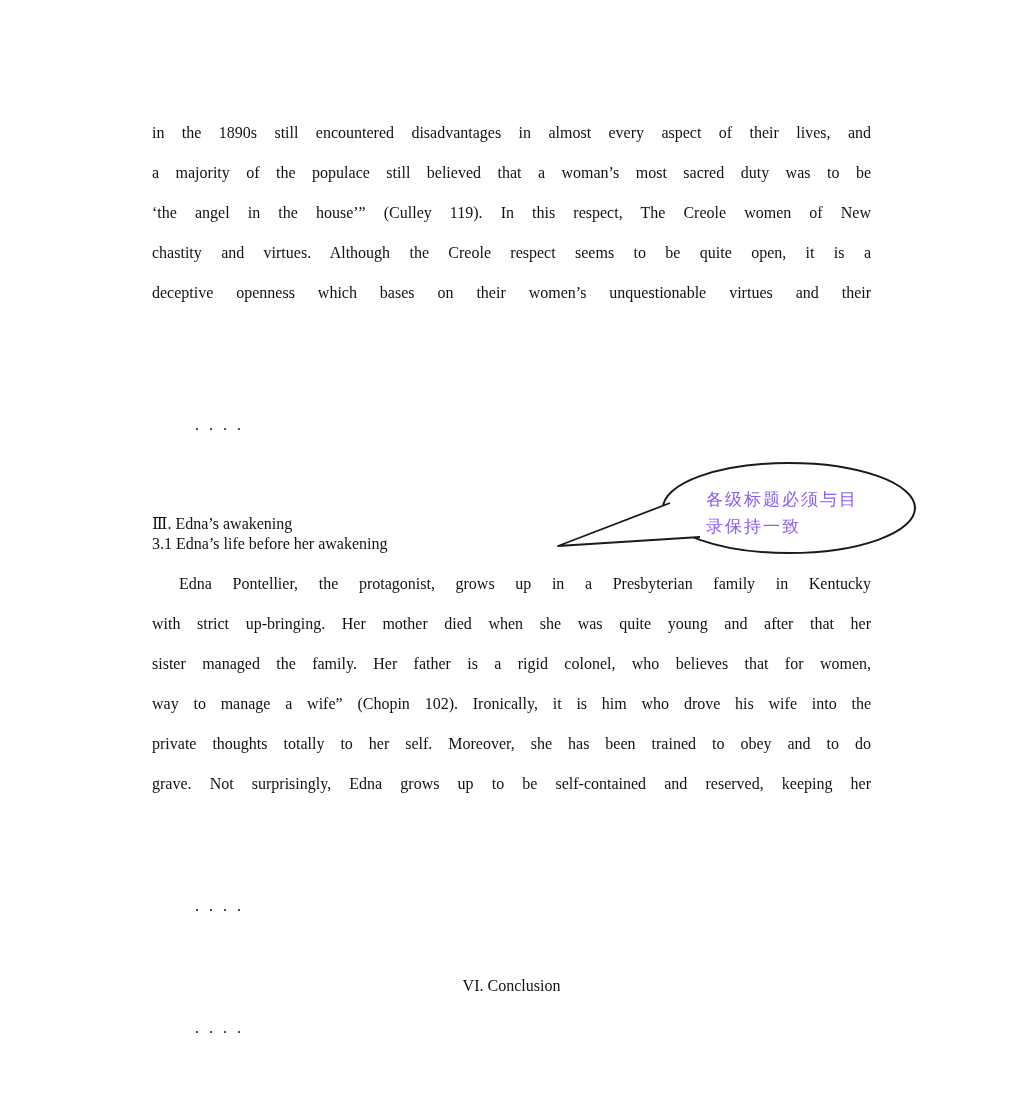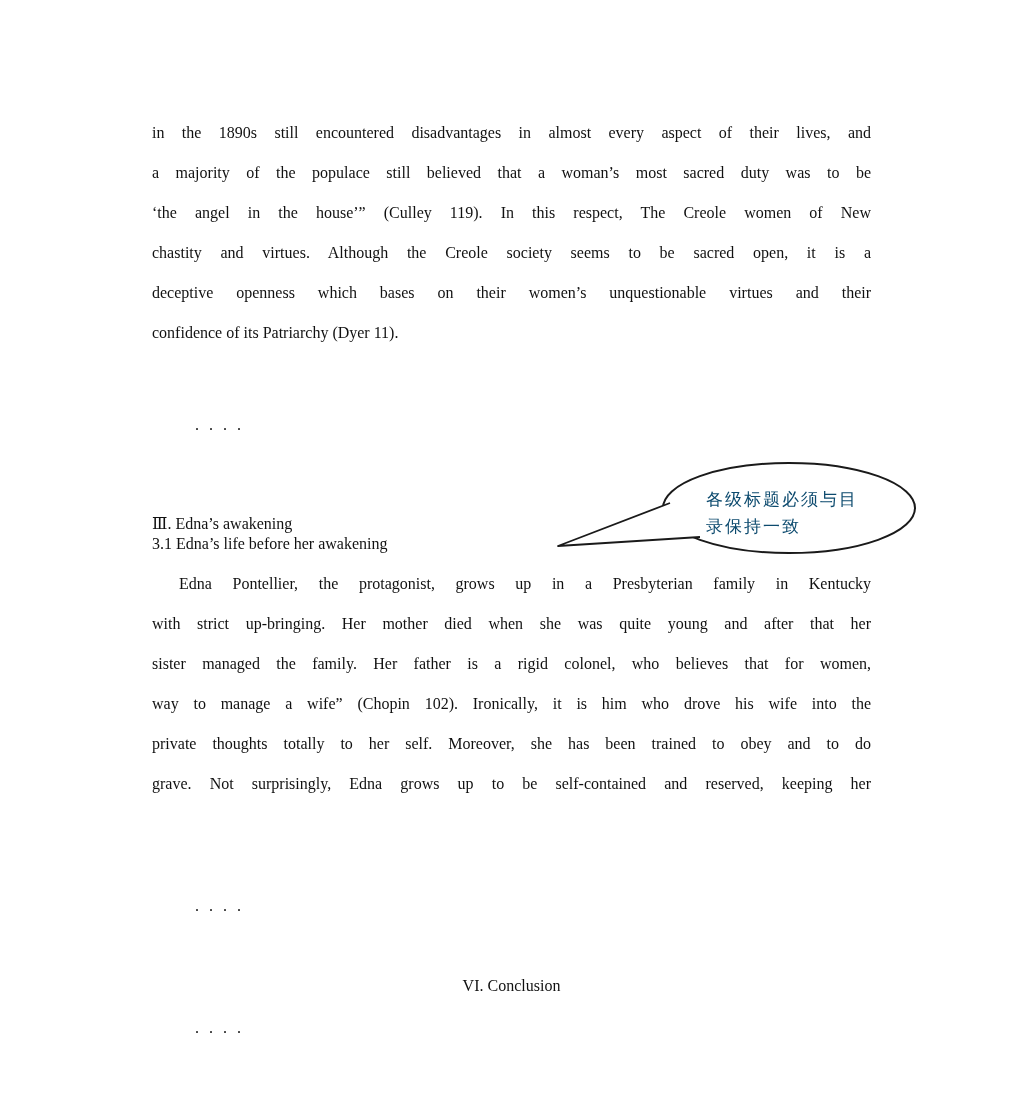--- a/index.html
+++ b/index.html
@@ -30,36 +30,35 @@
   }
   .callout-svg { position: absolute; left: 540px; top: 453px; width: 395px; height: 112px; }
   .callout-text {
     position: absolute;
     left: 706px;
     top: 486px;
     width: 180px;
     font-size: 17px;
     line-height: 27px;
     letter-spacing: 2px;
-    color: #0c4a6e;
+    color: #8b5cf6;
     font-family: "Liberation Serif", "DejaVu Serif", serif;
   }
 </style>
 </head>
 <body>
 
 <div class="page">
 
   <div class="block" style="top:113px;">
       <div class="tline">in the 1890s still encountered disadvantages in almost every aspect of their lives, and</div>
       <div class="tline">a majority of the populace still believed that a woman’s most sacred duty was to be</div>
       <div class="tline">‘the angel in the house’” (Culley 119). In this respect, The Creole women of New</div>
-      <div class="tline">chastity and virtues. Although the Creole society seems to be sacred open, it is a</div>
+      <div class="tline">chastity and virtues. Although the Creole respect seems to be quite open, it is a</div>
       <div class="tline">deceptive openness which bases on their women’s unquestionable virtues and their</div>
-      <div class="tline tline-last">confidence of its Patriarchy (Dyer 11).</div>
     </div>
 
   <div class="block dots" style="top:405px;">. . . .</div>
 
   <div class="block heading" style="top:504px;">Ⅲ. Edna’s awakening</div>
 
   <div class="block heading" style="top:524px;">3.1 Edna’s life before her awakening</div>
 
   <div class="block" style="top:564px;">
       <div class="tline" style="padding-left: 27px;">Edna Pontellier, the protagonist, grows up in a Presbyterian family in Kentucky</div>

